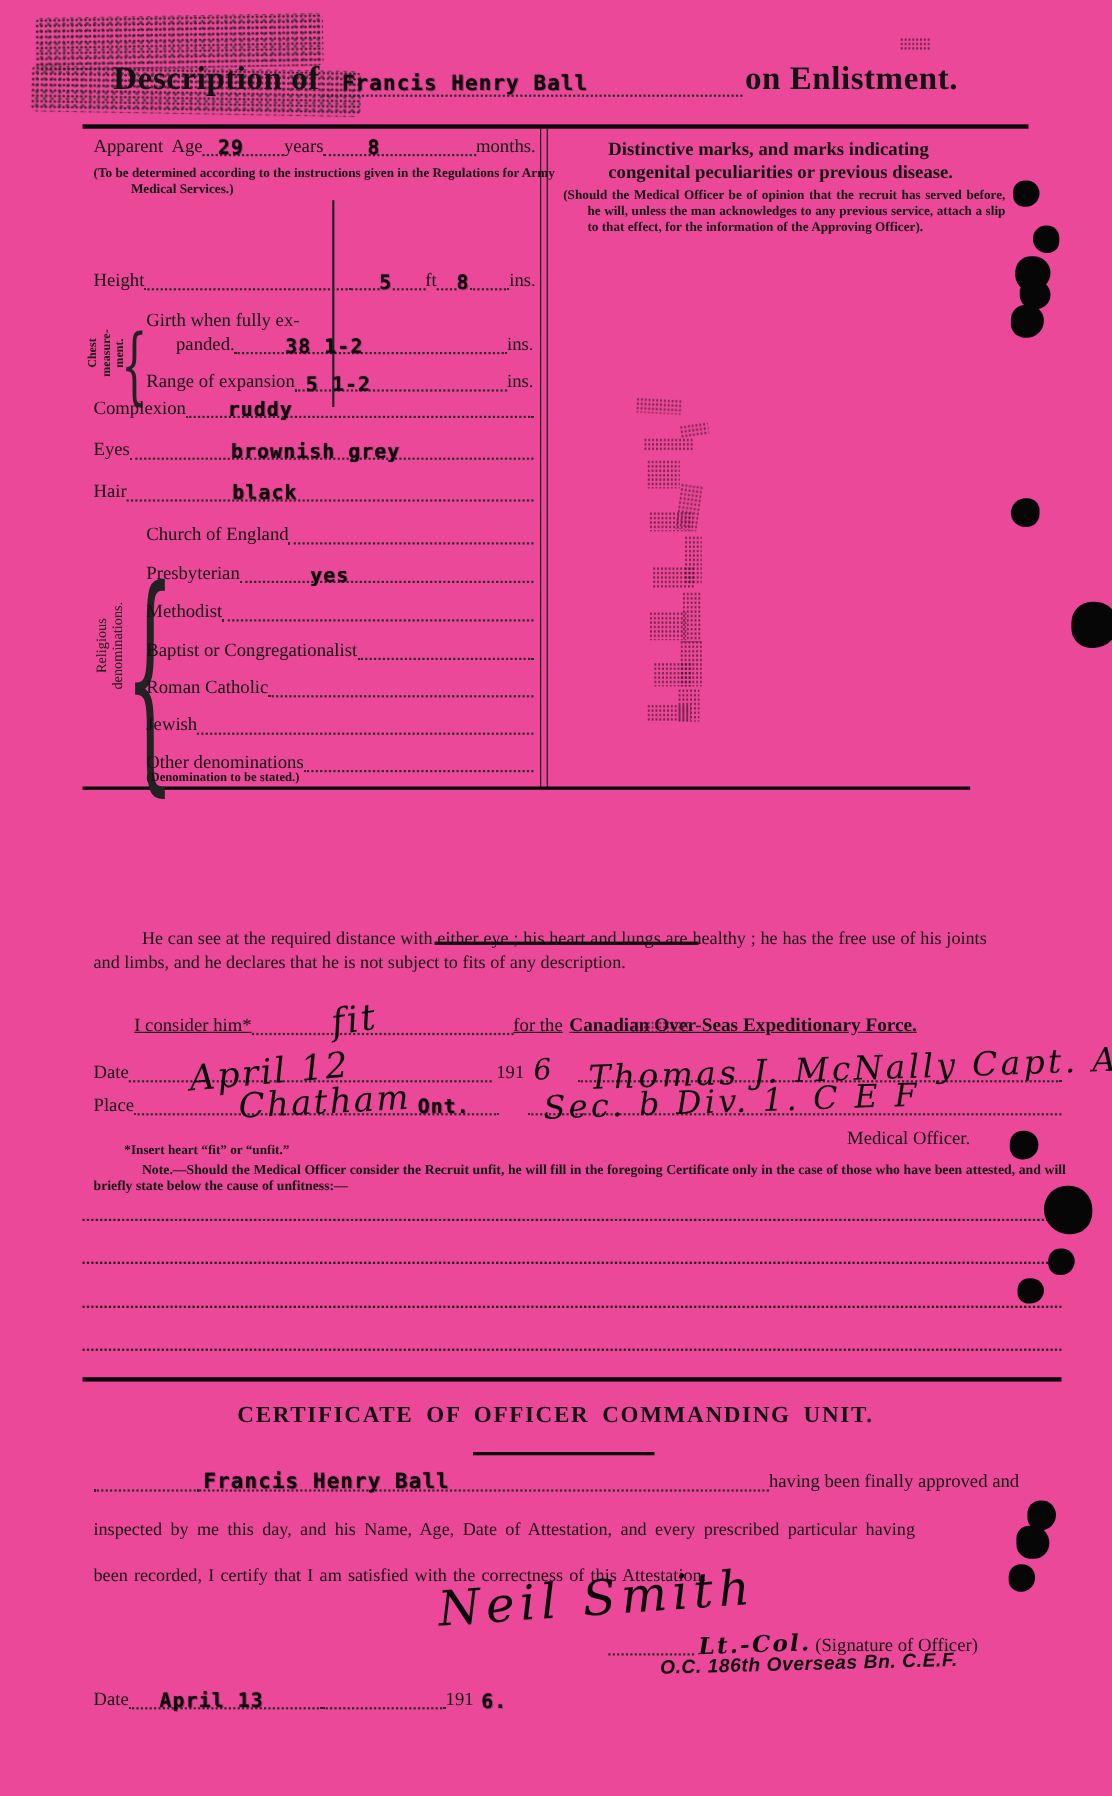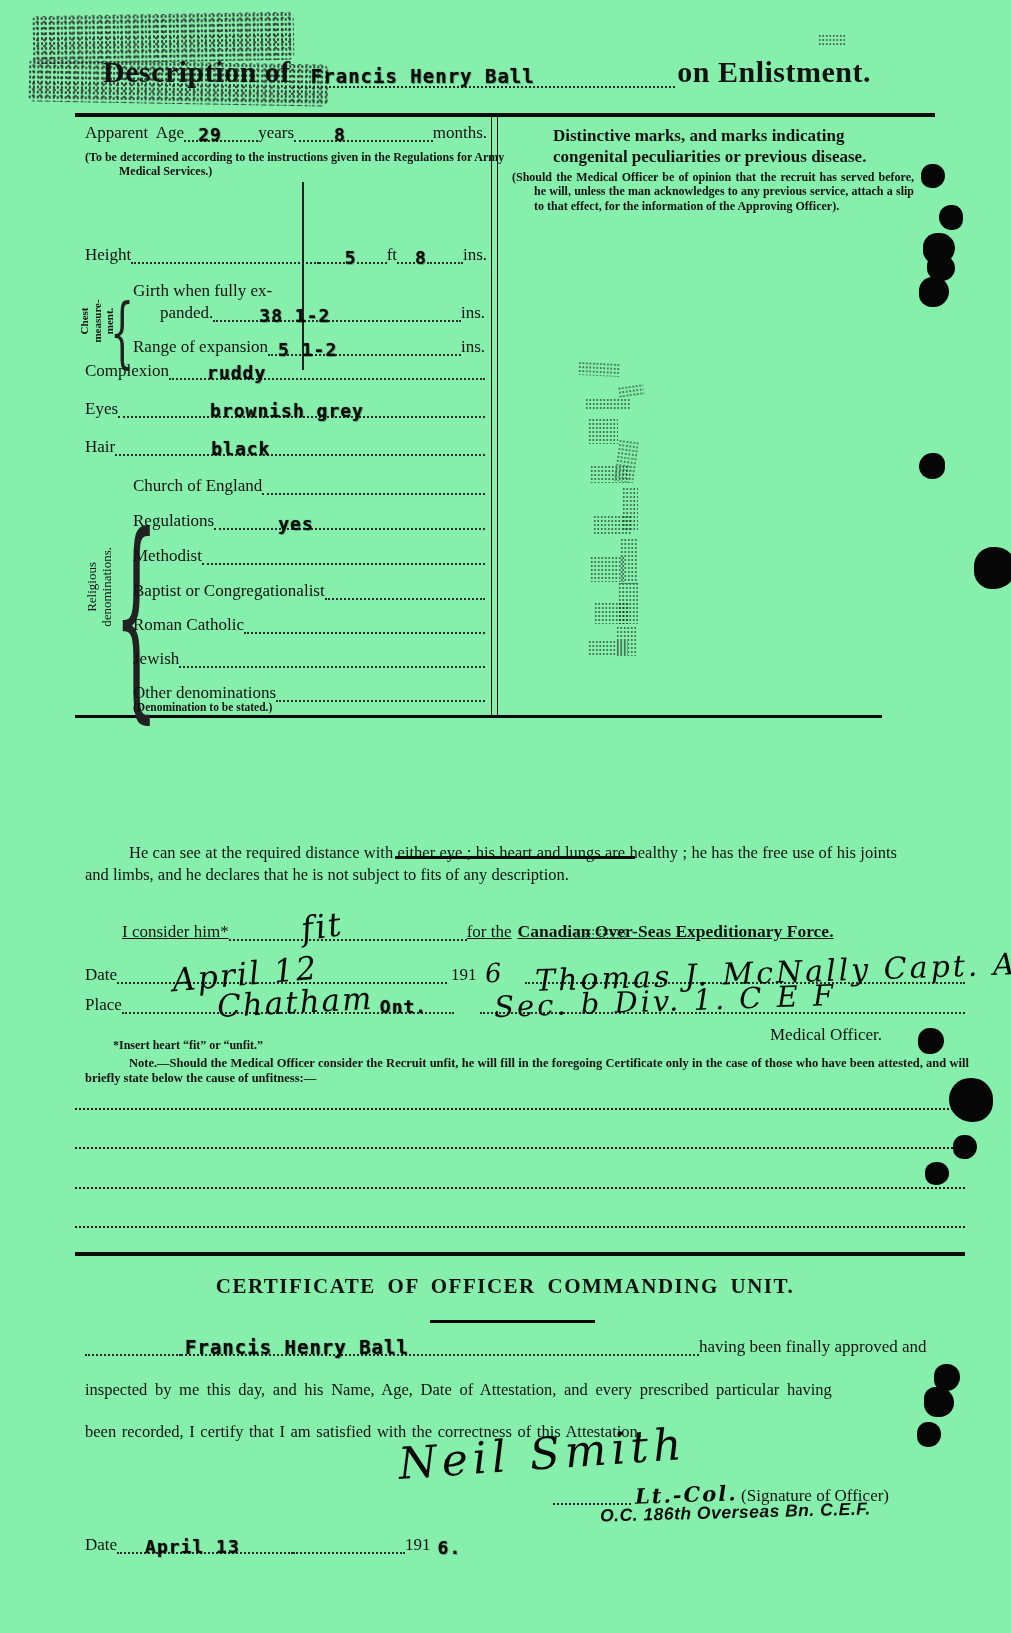--- a/index.html
+++ b/index.html
@@ -1,16 +1,16 @@
 <!DOCTYPE html>
 <html><head>
 <meta charset="utf-8">
 <style>
   html,body{margin:0;padding:0;background:#9a9a9a;}
-  #page{position:relative;width:1011px;height:1633px;margin:0 auto;background:#86efac;
+  #page{position:relative;width:1011px;height:1633px;margin:0 auto;background:#ec4899;
         font-family:"Liberation Serif",serif;color:#131313;overflow:hidden;}
 
   .abs{position:absolute;}
   .row{position:absolute;display:flex;align-items:flex-end;}
   .lbl{white-space:pre;line-height:1.06;font-size:17px;}
   .big{font-size:30px;font-weight:bold;letter-spacing:.5px;}
   .b{font-weight:bold;}
   .dotseg{position:relative;border-bottom:2px dotted #2b2b2b;height:3px;align-self:flex-end;}
   .fx{flex:1;}
   .over{position:absolute;white-space:nowrap;}
@@ -131,21 +131,21 @@
 
   <div class="vlabel" style="left:35px;top:572px;width:130px;font-size:13px;font-weight:normal;" data-name="religion-group-label">Religious
 denominations.</div>
   <div class="brace" style="left:114px;top:489px;font-size:70px;transform:scaleY(3.1);transform-origin:top;" data-name="religion-brace"></div>
 
   <div class="row" style="left:133px;top:477px;width:352px;align-items:center;" data-name="religion-row">
     <span class="lbl" data-name="religion-church-of-england">Church of England</span>
     <span class="dotseg fx" data-name="religion-dots"></span>
   </div>
   <div class="row" style="left:133px;top:512px;width:352px;" data-name="religion-row">
-    <span class="lbl" data-name="religion-presbyterian">Regulations</span>
+    <span class="lbl" data-name="religion-presbyterian">Presbyterian</span>
     <span class="dotseg fx" data-name="religion-presbyterian-dots">
       <span class="over typed" style="left:64px;bottom:-5px;" data-name="presbyterian-value">yes</span>
     </span>
   </div>
   <div class="row" style="left:133px;top:547px;width:352px;" data-name="religion-row">
     <span class="lbl" data-name="religion-methodist">Methodist</span>
     <span class="dotseg fx" data-name="religion-dots"></span>
   </div>
   <div class="row" style="left:133px;top:582px;width:352px;" data-name="religion-row">
     <span class="lbl" data-name="religion-baptist">Baptist or Congregationalist</span>

